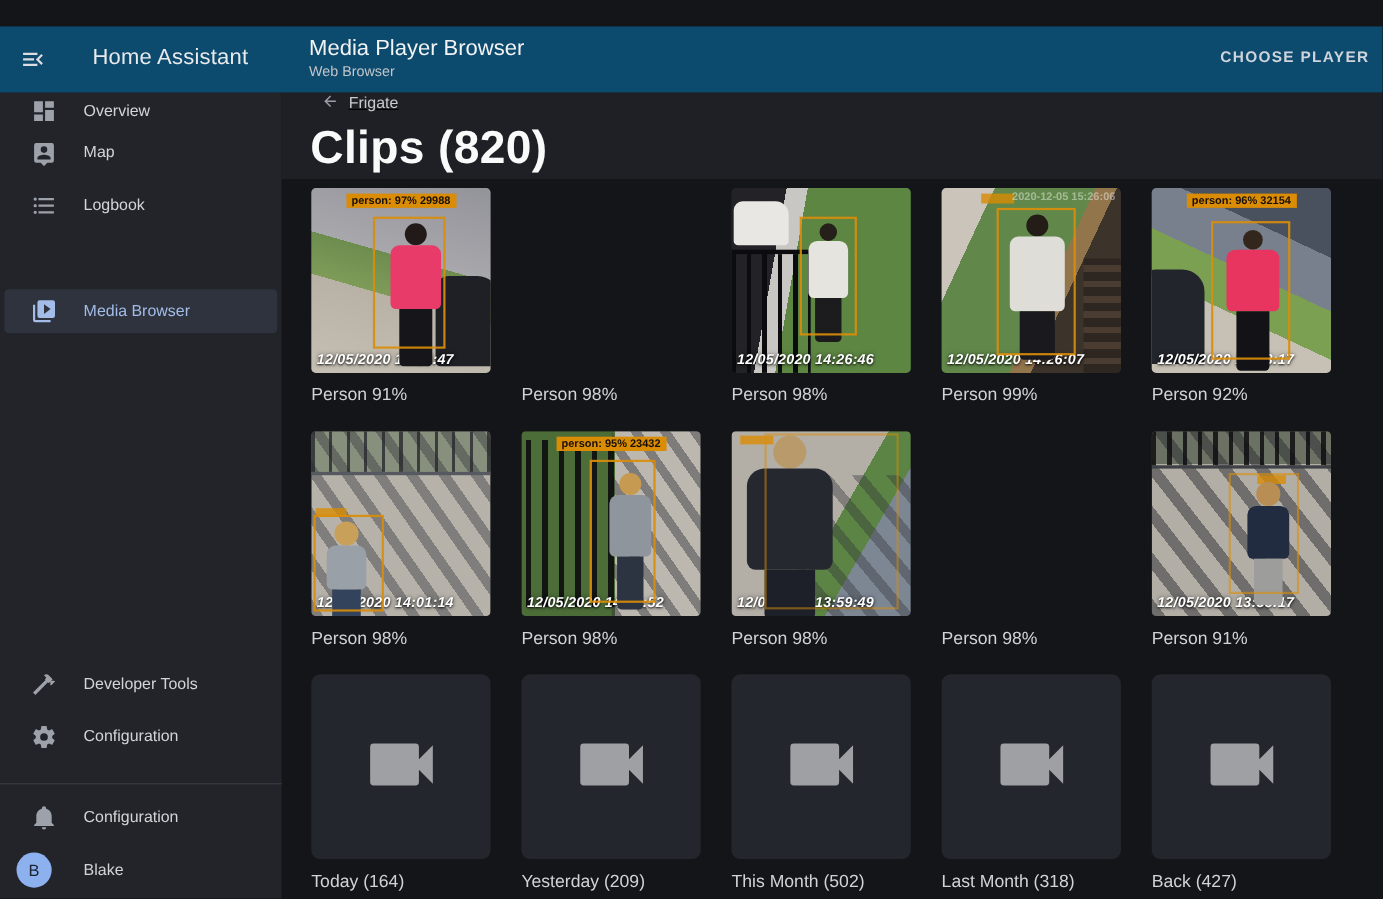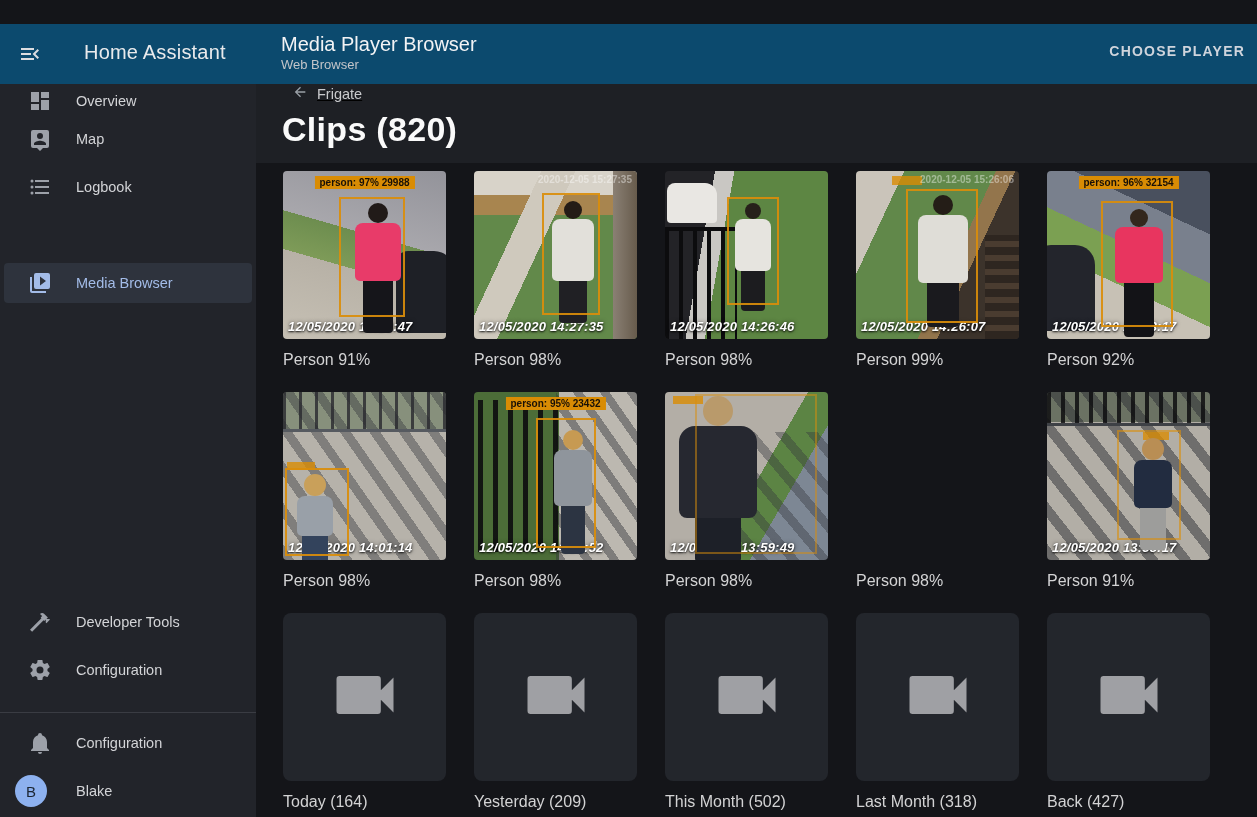--- a/index.html
+++ b/index.html
@@ -31,21 +31,21 @@
   .sb-divider { position:absolute; left:0; top:652px; width:256px; height:1px; background:#3a3c43; }
   .avatar { position:absolute; left:15px; top:715px; width:32px; height:32px; border-radius:50%;
     background:#8db1ef; color:#1b2531; font-size:15px; font-weight:500;
     display:flex; align-items:center; justify-content:center; cursor:pointer; }
 
   
   .main-header { position:absolute; left:256px; top:60px; width:1001px; height:103px; background:#1e2025; }
   .breadcrumb { position:absolute; left:283px; top:84px; display:flex; align-items:center; cursor:pointer;text-decoration:underline; }
   .breadcrumb svg { fill:#9aa0a7; width:16px; height:16px; }
   .breadcrumb span { margin-left:9px; font-size:14.5px; color:#c9cacd; }
-  .page-title { position:absolute; left:282px; top:110px; font-size:34px; font-weight:700;
+  .page-title { position:absolute; left:282px; top:110px; font-size:42px; font-weight:700;
     color:#fafafa; letter-spacing:.3px; }
   .browser-bg { position:absolute; left:256px; top:163px; width:1001px; height:654px; background:#141519; }
 
   
   .thumb { position:absolute; width:163px; height:168px; border-radius:4px; overflow:hidden;
     cursor:pointer; background:#333; }
   .caption { position:absolute; width:180px; height:20px; font-size:16px; color:#d3d3d4; }
   .ts { position:absolute; left:5px; bottom:5px; font-size:13px; font-weight:800; font-style:italic;
     color:#fff; letter-spacing:.2px; white-space:nowrap;
     text-shadow:0 1px 2px rgba(0,0,0,.85), 0 0 4px rgba(0,0,0,.5); }
@@ -290,31 +290,20 @@
     <div class="person">
         <i class="head"></i>
         <i class="torso"></i>
         <i class="legs"></i>
       </div>
     <i class="p1"></i>
     <div class="ts">12/05/2020 14:36:47</div>
   </div>
   <div class="caption" style="left:283px;top:351px">Person 91%</div>
 
-  <div class="thumb s2" style="left:474px;top:171px">
-    <div class="faint">2020-12-05 15:27:35</div>
-    <div class="bbox"></div>
-    <div class="person">
-        <i class="head"></i>
-        <i class="torso"></i>
-        <i class="legs"></i>
-      </div>
-    <i class="p1"></i>
-    <div class="ts">12/05/2020 14:27:35</div>
-  </div>
   <div class="caption" style="left:474px;top:351px">Person 98%</div>
 
   <div class="thumb s3" style="left:665px;top:171px">
     <div class="bbox"></div>
     <div class="person">
         <i class="head"></i>
         <i class="torso"></i>
         <i class="legs"></i>
       </div>
     <i class="p1"></i>

